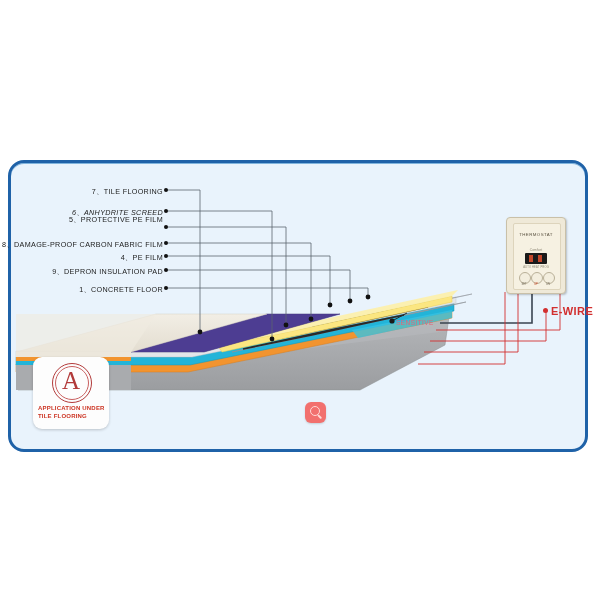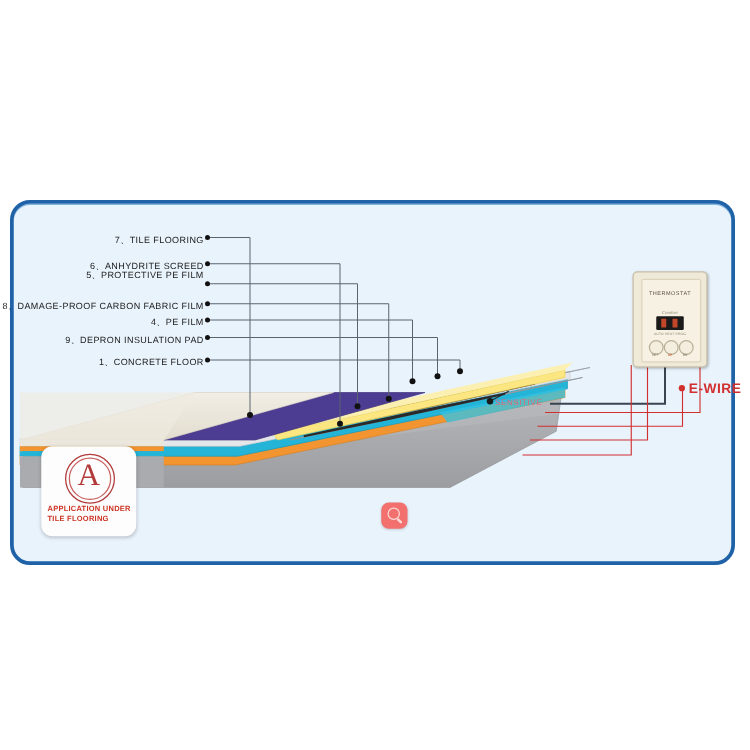--- a/index.html
+++ b/index.html
@@ -386,21 +386,21 @@
       <circle cx="330" cy="305" r="2.4" fill="#111111"></circle>
       <polyline points="166,270 350,270 350,301" fill="none" stroke="#5a6470" stroke-width="0.8"></polyline>
       <circle cx="350" cy="301" r="2.4" fill="#111111"></circle>
       <polyline points="166,288 368,288 368,297" fill="none" stroke="#5a6470" stroke-width="0.8"></polyline>
       <circle cx="368" cy="297" r="2.4" fill="#111111"></circle>
     </svg>
 
   <div id="legend">
       <div class="label-row" style="top: 186px; left: 0px; width: 163px;"><span class="label-text">7、TILE FLOORING</span></div>
       <div class="label-dot" style="left: 164px; top: 188px; background: rgb(17, 17, 17);"></div>
-      <div class="label-row" style="top: 207px; left: 0px; width: 163px;"><span class="label-text">6、ANHYDRITE SCREED</span></div>
+      <div class="label-row" style="top: 207px; left: 0px; width: 163px; font-style: italic;"><span class="label-text">6、ANHYDRITE SCREED</span></div>
       <div class="label-dot" style="left: 164px; top: 209px; background: rgb(17, 17, 17);"></div>
       <div class="label-row" style="top: 214px; left: 0px; width: 163px;"><span class="label-text">5、PROTECTIVE PE FILM</span></div>
       <div class="label-dot" style="left: 164px; top: 225px; background: rgb(17, 17, 17);"></div>
       <div class="label-row" style="top: 239px; left: 0px; width: 163px;"><span class="label-text">8、DAMAGE-PROOF CARBON FABRIC FILM</span></div>
       <div class="label-dot" style="left: 164px; top: 241px; background: rgb(17, 17, 17);"></div>
       <div class="label-row" style="top: 252px; left: 0px; width: 163px;"><span class="label-text">4、PE FILM</span></div>
       <div class="label-dot" style="left: 164px; top: 254px; background: rgb(17, 17, 17);"></div>
       <div class="label-row" style="top: 266px; left: 0px; width: 163px;"><span class="label-text">9、DEPRON INSULATION PAD</span></div>
       <div class="label-dot" style="left: 164px; top: 268px; background: rgb(17, 17, 17);"></div>
       <div class="label-row" style="top: 284px; left: 0px; width: 163px;"><span class="label-text">1、CONCRETE FLOOR</span></div>

